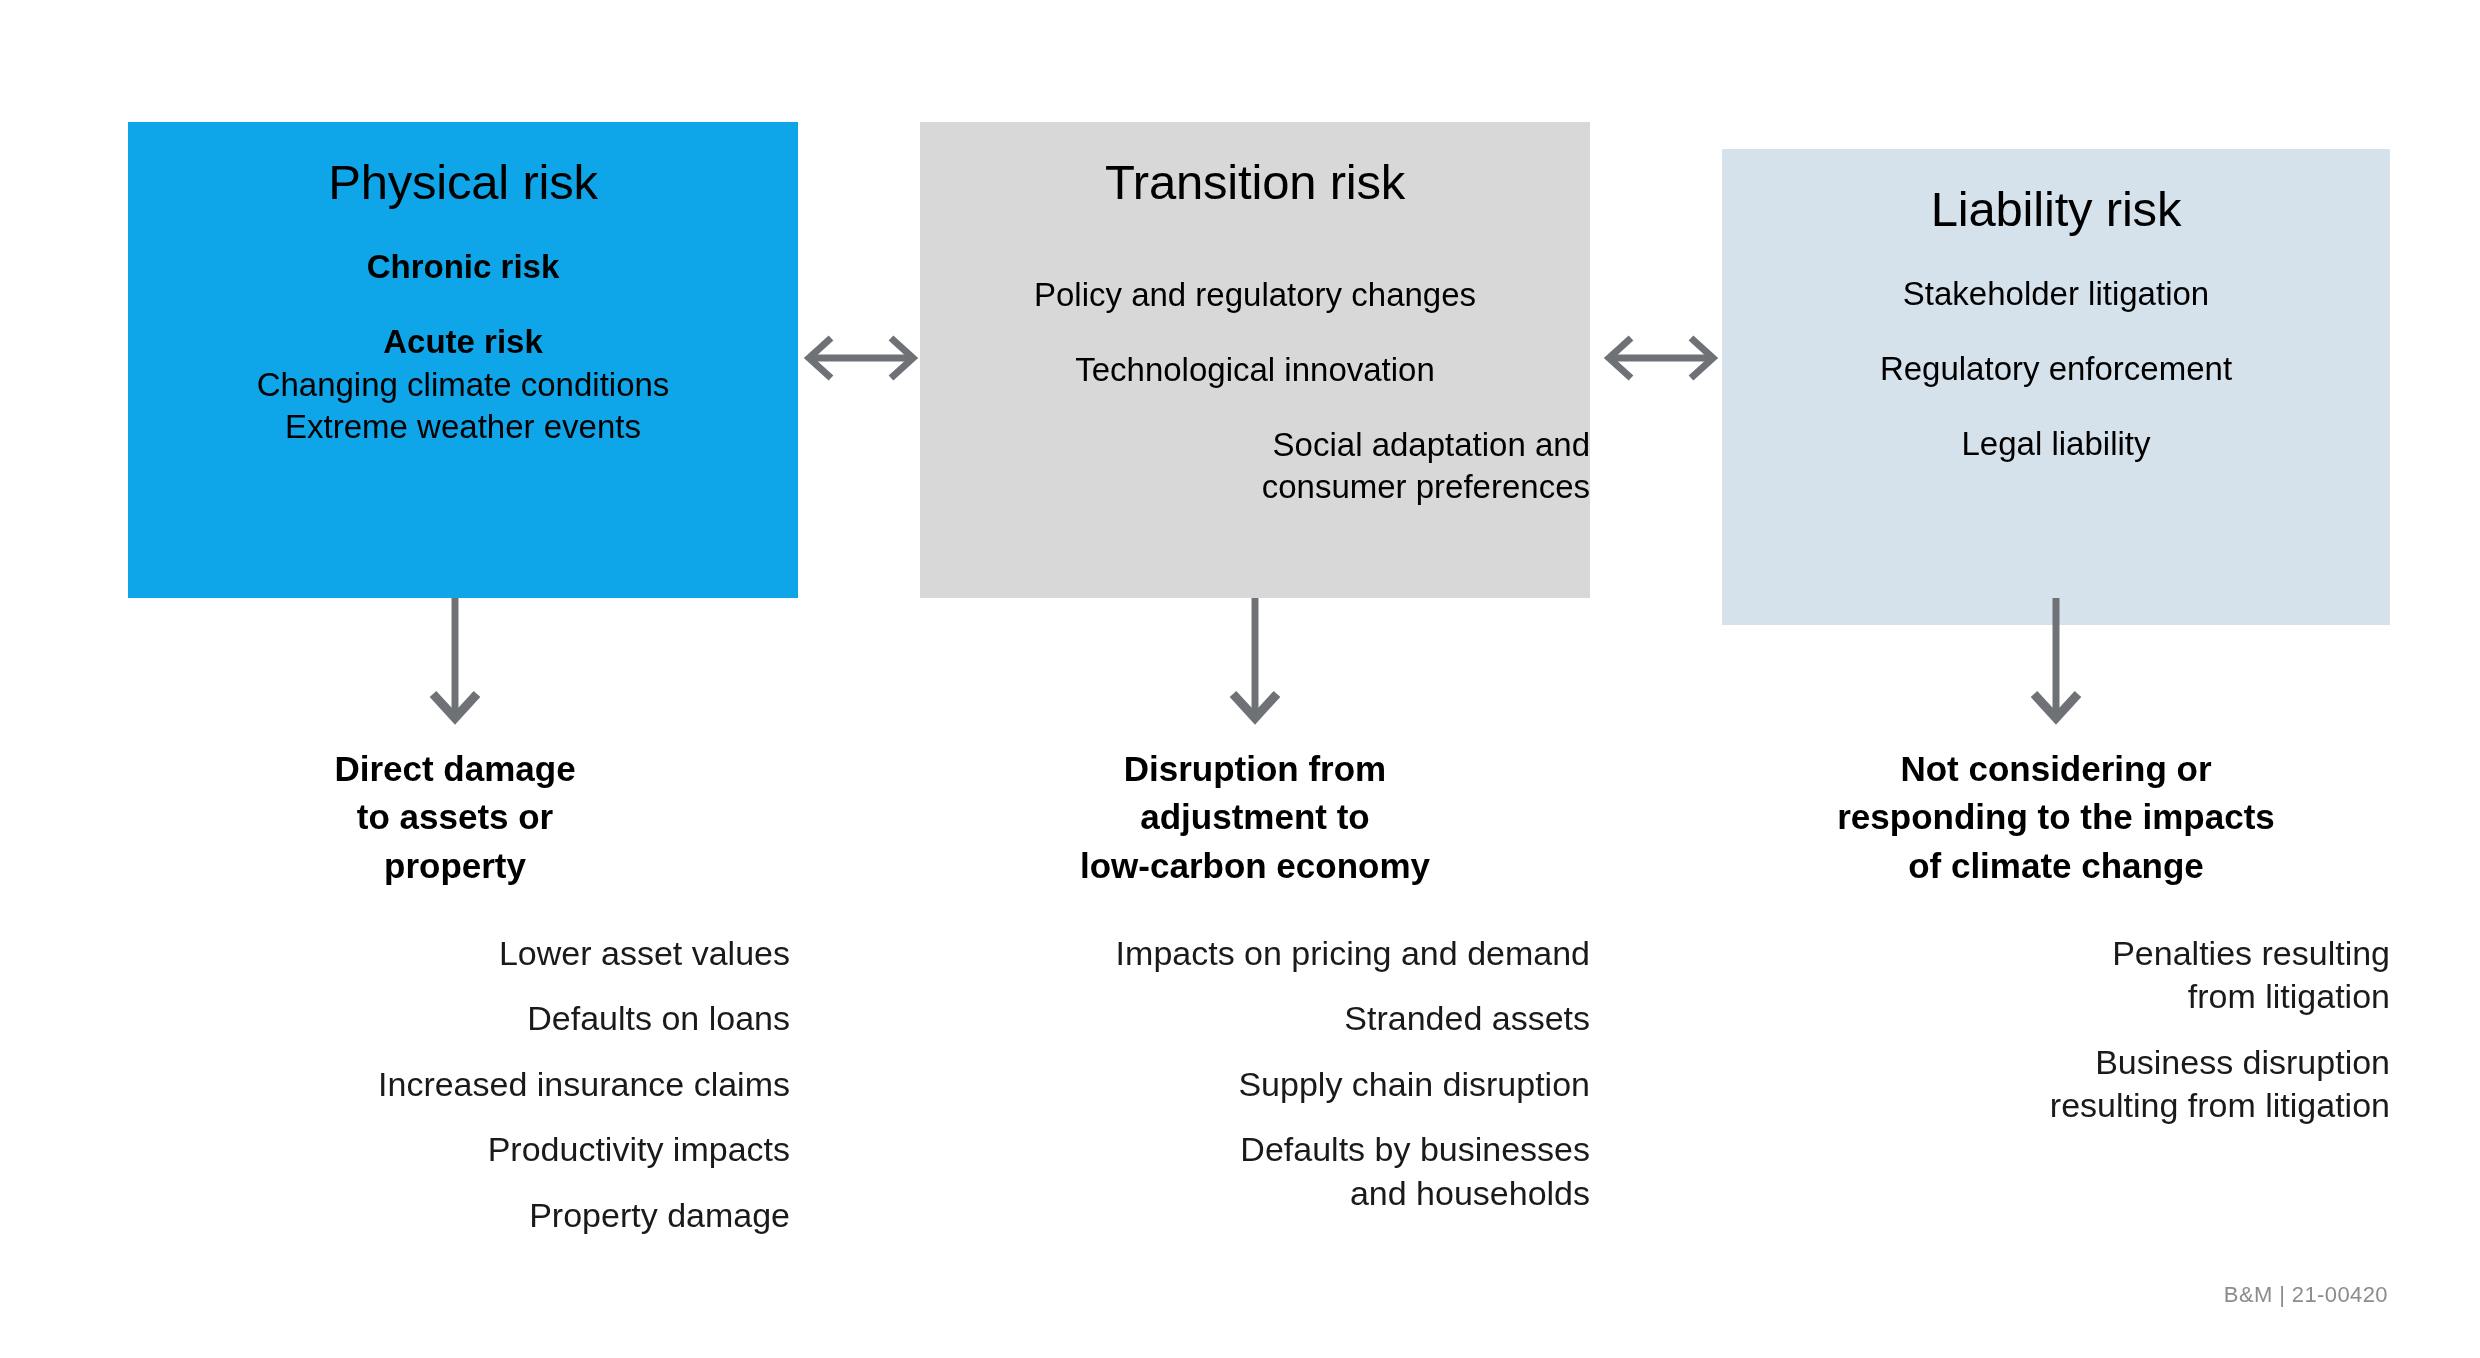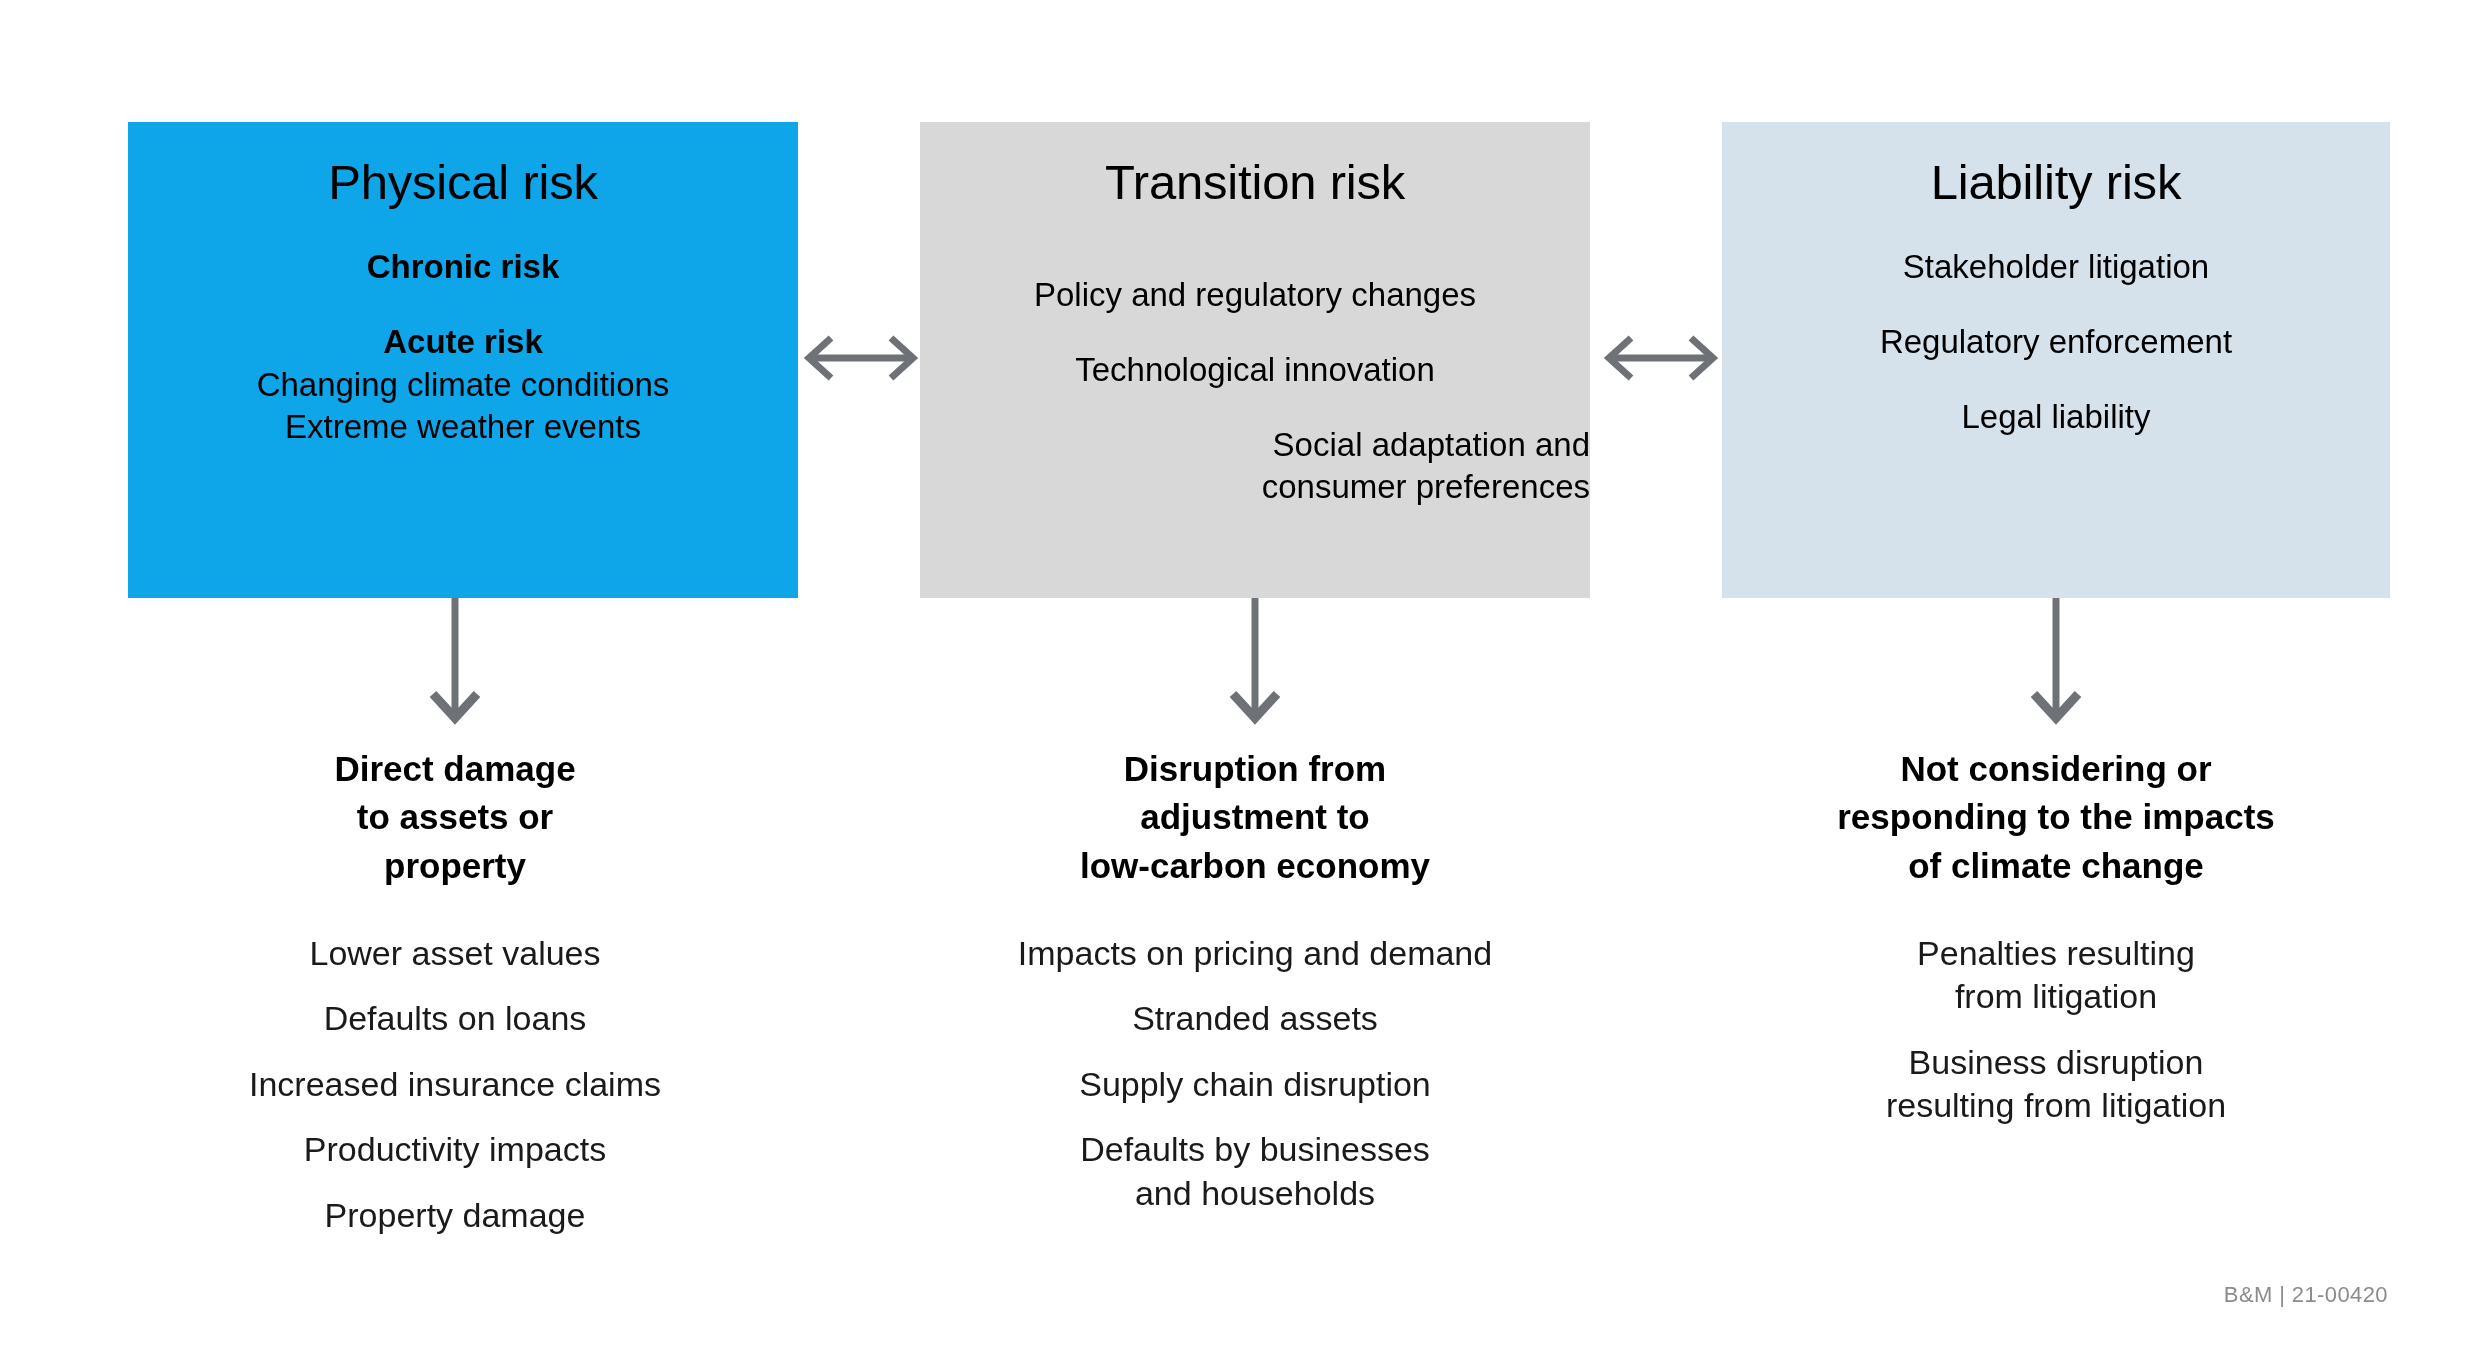--- a/index.html
+++ b/index.html
@@ -104,21 +104,21 @@
   }
 
   .outcome-items {
     margin-top: 42px;
     width: 100%;
     text-align: center;
   }
   .outcome-item {
     font-size: 34px;
     line-height: 1.28;
-    text-align: center;
+    text-align: right;
     color: #1a1a1a;
     white-space: pre-line;
   }
   .outcome-item + .outcome-item { margin-top: 22px; }
 
   
   .footer {
     position: absolute;
     right: 92px;
     top: 1282px;
@@ -146,21 +146,21 @@
   <div class="risk-box col-2" style="background:#d8d8d8;gap:28px;">
     <div class="box-title">Transition risk</div>
     <div class="box-lines">
       <div class="box-line">Policy and regulatory changes</div>
       <div class="box-line gap">Technological innovation</div>
       <div class="box-line gap" style="white-space:pre-line;text-align:right;">Social adaptation and
 consumer preferences</div>
     </div>
   </div>
 
-  <div class="risk-box col-3" style="background:#d6e2eb;">
+  <div class="risk-box col-3" style="background:#d6e2eb;margin-top:27px;">
     <div class="box-title">Liability risk</div>
     <div class="box-lines">
       <div class="box-line">Stakeholder litigation</div>
       <div class="box-line gap">Regulatory enforcement</div>
       <div class="box-line gap">Legal liability</div>
     </div>
   </div>
 
   <div class="h-arrow a-1">
     <svg width="132" height="62" viewBox="0 0 132 62" xmlns="http://www.w3.org/2000/svg">

